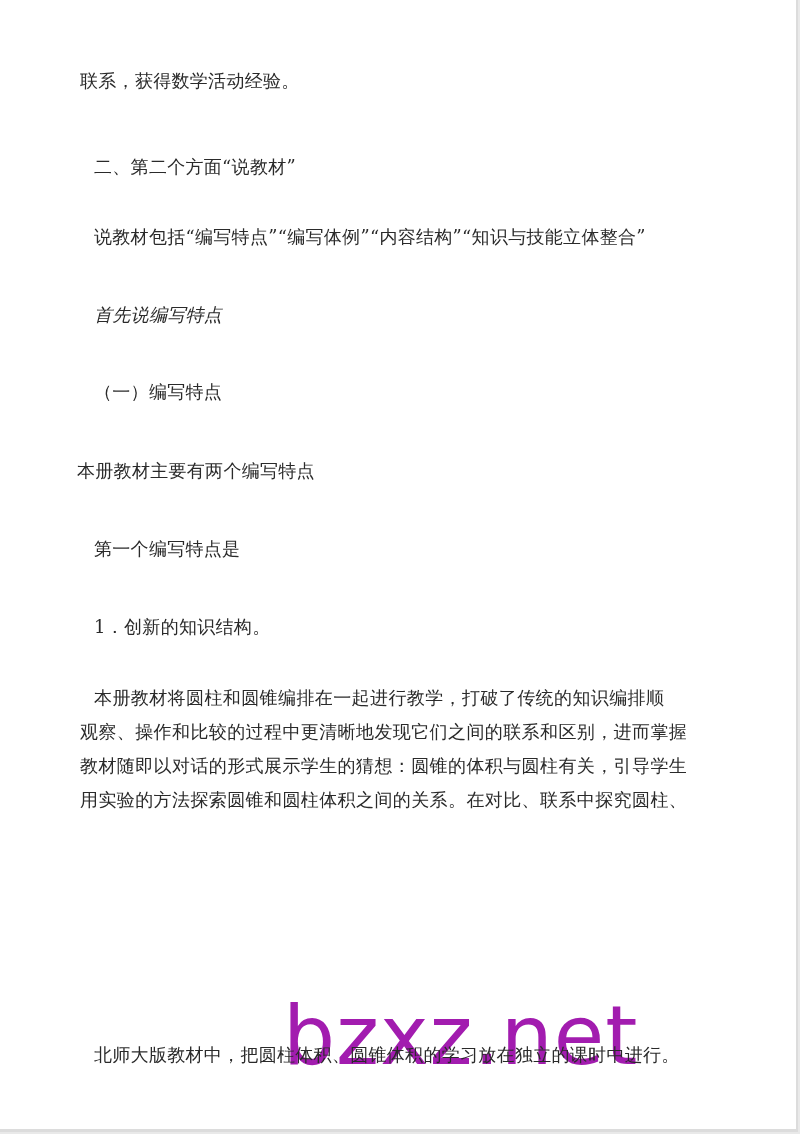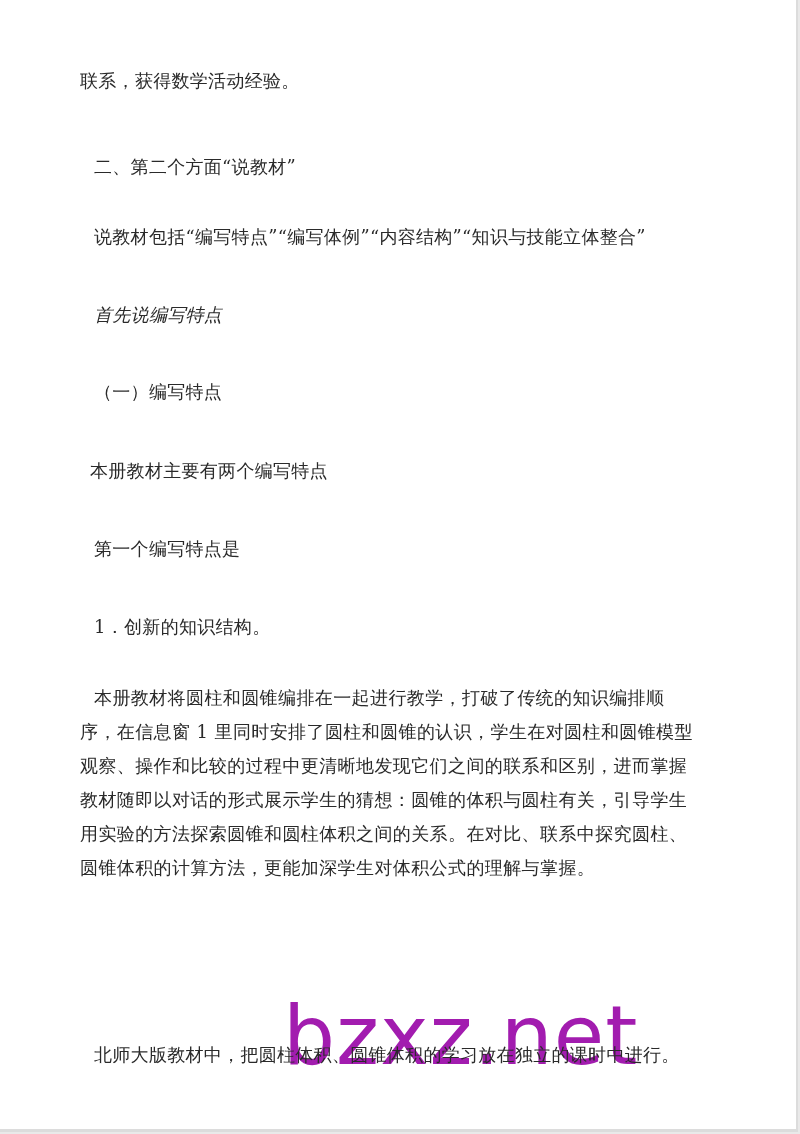--- a/index.html
+++ b/index.html
@@ -68,28 +68,26 @@
 
 <div class="page">
   <div class="watermark">bzxz.net</div>
 
   <div class="text-layer">
     <div class="line" style="left:80px; top:70px;">联系，获得数学活动经验。</div>
     <div class="line" style="left:94px; top:156px;">二、第二个方面“说教材”</div>
     <div class="line" style="left:94px; top:226px;">说教材包括“编写特点”“编写体例”“内容结构”“知识与技能立体整合”</div>
     <div class="line" style="left:94px; top:304px;font-style:italic;">首先说编写特点</div>
     <div class="line" style="left:94px; top:381px;">（一）编写特点</div>
-    <div class="line" style="left:90px; top:460px;text-align:center;">本册教材主要有两个编写特点</div>
+    <div class="line" style="left:77px; top:460px;text-align:center;">本册教材主要有两个编写特点</div>
     <div class="line" style="left:94px; top:538px;">第一个编写特点是</div>
     <div class="line" style="left:94px; top:616px;">1．创新的知识结构。</div>
 
     <div class="para" style="top:681px;">
       <span class="pl" style="padding-left:14px;">本册教材将圆柱和圆锥编排在一起进行教学，打破了传统的知识编排顺</span>
-      <span class="pl">序，在信息窗 1 里同时安排了圆柱和圆锥的认识，学生在对圆柱和圆锥模型</span>
       <span class="pl">观察、操作和比较的过程中更清晰地发现它们之间的联系和区别，进而掌握</span>
       <span class="pl">教材随即以对话的形式展示学生的猜想：圆锥的体积与圆柱有关，引导学生</span>
       <span class="pl">用实验的方法探索圆锥和圆柱体积之间的关系。在对比、联系中探究圆柱、</span>
-      <span class="pl">圆锥体积的计算方法，更能加深学生对体积公式的理解与掌握。</span>
     </div>
 
     <div class="line" style="left:94px; top:1004px;margin-top:40px;">北师大版教材中，把圆柱体积、圆锥体积的学习放在独立的课时中进行。</div>
   </div>
 </div>
 
 </body></html>

